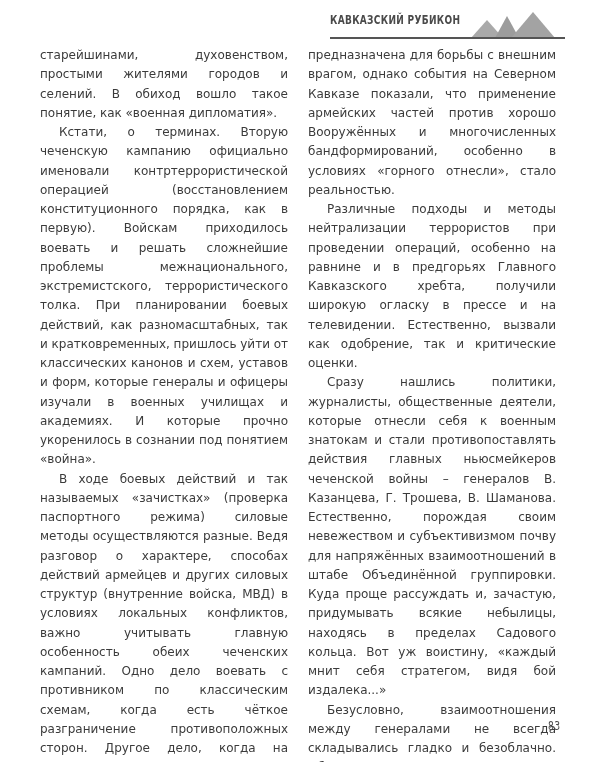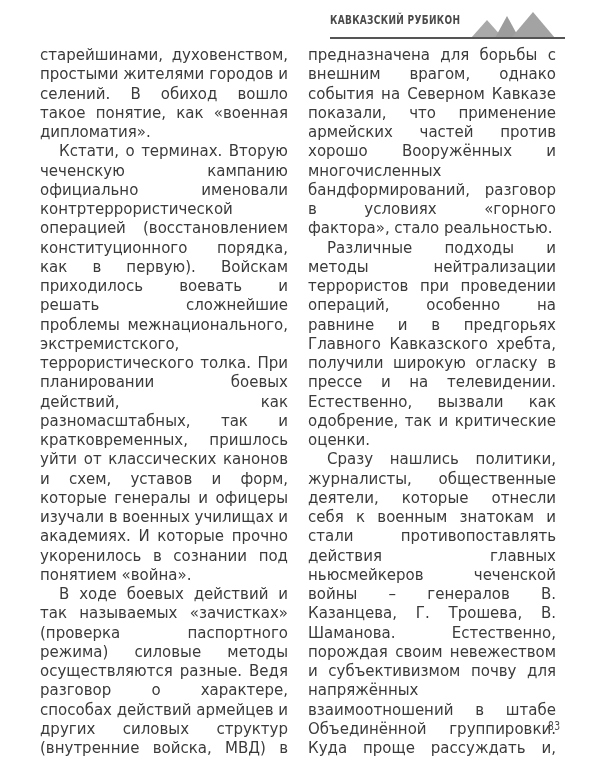--- a/index.html
+++ b/index.html
@@ -64,21 +64,21 @@
   .column {
     position: absolute;
     top: 0;
     width: 248px;
   }
   .column-left  { left: 0px; }
   .column-right { left: 268px; }
 
   .column p {
     margin: 0;
-    font-size: 15px;
+    font-size: 12px;
     line-height: 19.25px;
     text-align: justify;
     text-justify: inter-word;
     color: #3b3b3b;
     hyphens: manual;
     word-spacing: -0.1px;
   }
   .column p.indent {
     text-indent: 19px;
   }
@@ -117,21 +117,21 @@
 <div class="page-body">
 
   <div class="column column-left">
     <p>старейшинами, духовенством, простыми жителями городов и селений. В обиход вошло такое понятие, как «военная дипломатия».</p>
     <p class="indent">Кстати, о терминах. Вторую чеченскую кампанию официально именовали контртеррористической операцией (восстановлением конституционного порядка, как в первую). Войскам приходилось воевать и решать сложнейшие проблемы межнационального, экстремистского, террористического толка. При планировании боевых действий, как разномасштабных, так и кратковременных, пришлось уйти от классических канонов и схем, уставов и форм, которые генералы и офицеры изучали в военных училищах и академиях. И которые прочно укоренилось в сознании под понятием «война».</p>
     <p class="indent">В ходе боевых действий и так называемых «зачистках» (проверка паспортного режима) силовые методы осуществляются разные. Ведя разговор о характере, способах действий армейцев и других силовых структур (внутренние войска, МВД) в условиях локальных конфликтов, важно учитывать главную особенность обеих чеченских кампаний. Одно дело воевать с противником по классическим схемам, когда есть чёткое разграничение противоположных сторон. Другое дело, когда на «территории противника» не только сами бандиты, но и ни в чём не повинные мирные граждане.</p>
 
   </div>
 
   <div class="column column-right">
-    <p>предназначена для борьбы с внешним врагом, однако события на Северном Кавказе показали, что применение армейских частей против хорошо Вооружённых и многочисленных бандформирований, разговор в условиях «горного фактора», стало реальностью.</p>
+    <p>предназначена для борьбы с внешним врагом, однако события на Северном Кавказе показали, что применение армейских частей против хорошо Вооружённых и многочисленных бандформирований, особенно в условиях «горного отнесли», стало реальностью.</p>
     <p class="indent">Различные подходы и методы нейтрализации террористов при проведении операций, особенно на равнине и в предгорьях Главного Кавказского хребта, получили широкую огласку в прессе и на телевидении. Естественно, вызвали как одобрение, так и критические оценки.</p>
     <p class="indent">Сразу нашлись политики, журналисты, общественные деятели, которые отнесли себя к военным знатокам и стали противопоставлять действия главных ньюсмейкеров чеченской войны – генералов В. Казанцева, Г. Трошева, В. Шаманова. Естественно, порождая своим невежеством и субъективизмом почву для напряжённых взаимоотношений в штабе Объединённой группировки. Куда проще рассуждать и, зачастую, придумывать всякие небылицы, находясь в пределах Садового кольца. Вот уж воистину, «каждый мнит себя стратегом, видя бой издалека...»</p>
     <p class="indent">Безусловно, взаимоотношения между генералами не всегда складывались гладко и безоблачно. Об этом знали или догадывались офицеры и генералы в штабах группировок, шила в мешке не утаишь. Но это не тот случай, на мой взгляд, когда надо делать скоропалительные выводы и тем более пытаться «стравить» руководителей в силу конъюнктурных или иных соображений. К примеру, при овладении Терским хребтом Казанцев настаивал на широком охвате и штурме снизу вверх. Шаманов, имевший хороший опыт первой чеченской кампании и воевавший в этих местах, доказывал, что надо продвигать</p>
   </div>
 
 </div>
 
 <div class="folio">83</div>
 
 </body></html>

